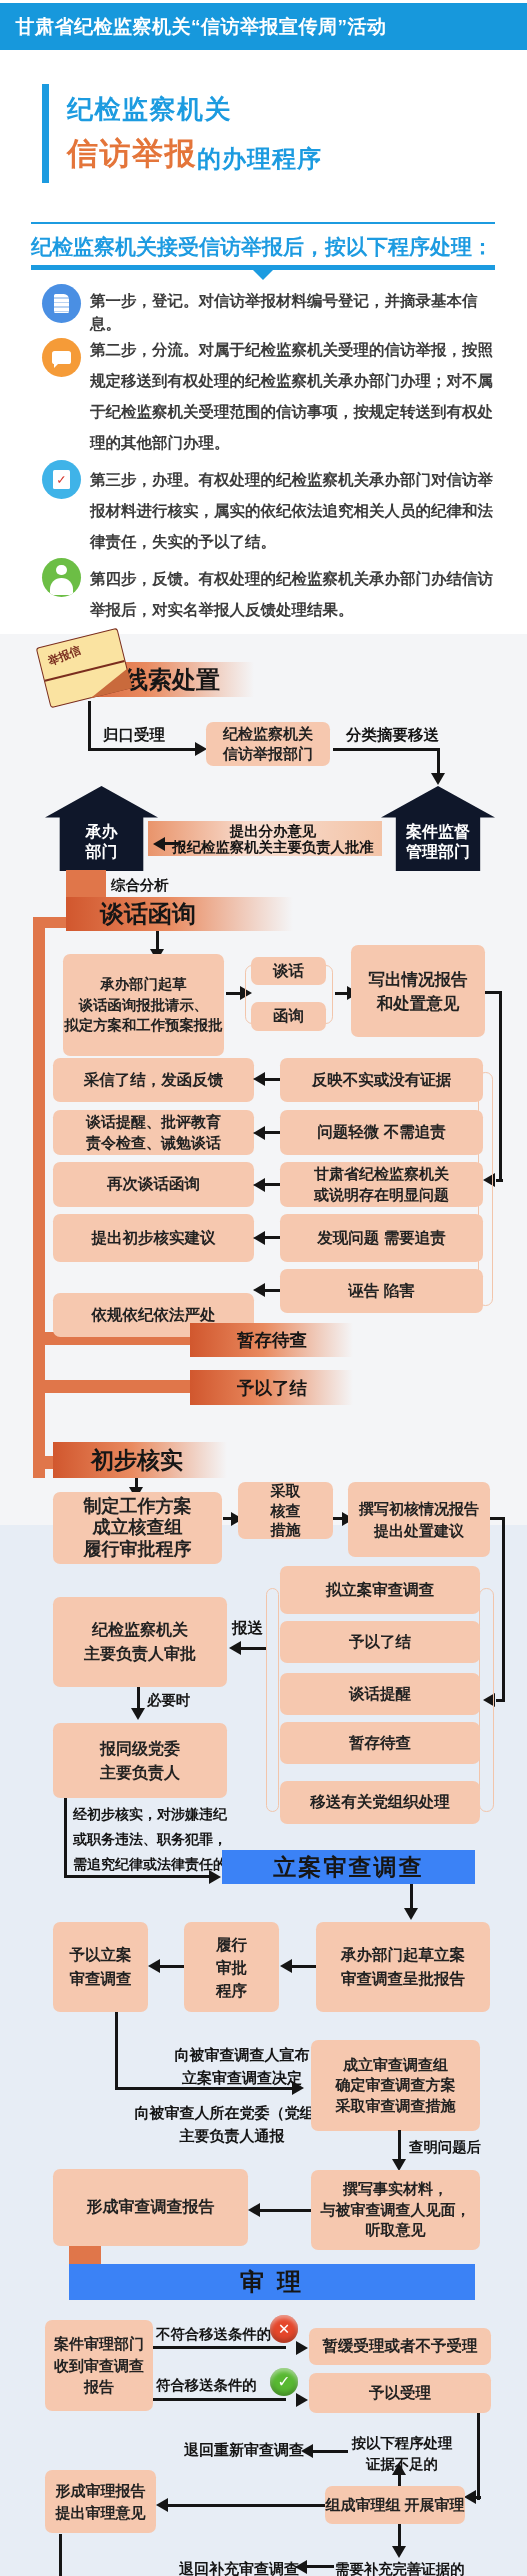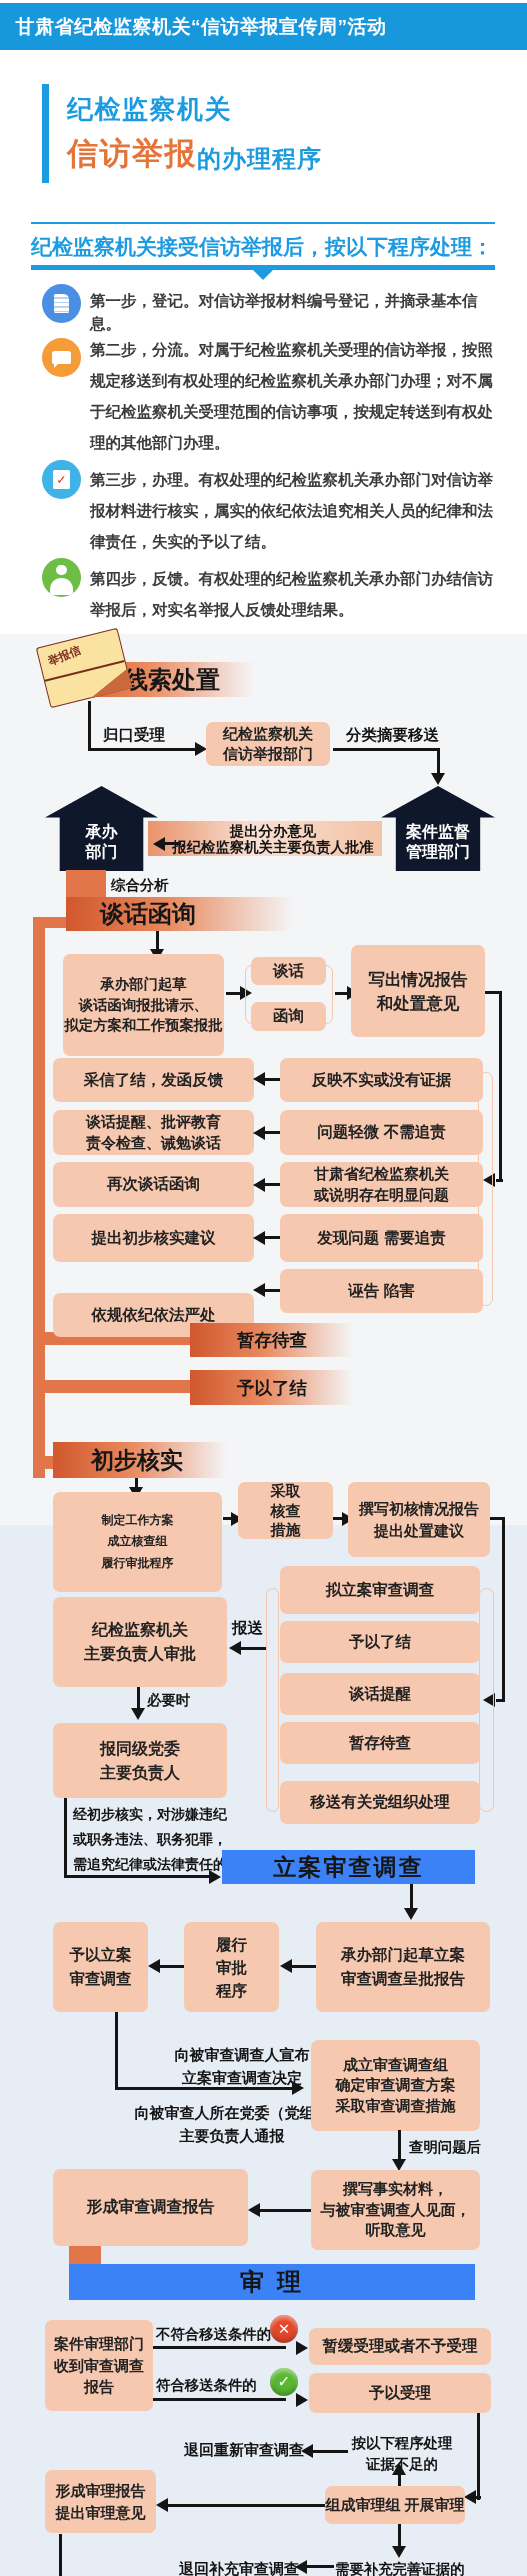--- a/index.html
+++ b/index.html
@@ -183,21 +183,21 @@
   <div class="banner grad" style="left:190px;top:1370px;width:163px;height:35px;">
     <span style="margin-left:47px;font-size:17.5px;">予以了结</span>
   </div>
 
   <div class="banner grad" style="left:53px;top:1442px;width:174px;height:36px;">
     <span style="margin-left:38px;font-size:23px;">初步核实</span>
   </div>
   <div class="line" style="left:135px;top:1478px;width:3.1px;height:11.3px;"></div>
   <div class="ah d" style="left:129px;top:1487px;"></div>
 
-  <div class="box" style="left:53px;top:1492px;width:169px;height:100px;font-size:12px;line-height:21.6px;">制定工作方案
+  <div class="box" style="left:53px;top:1492px;width:169px;height:72px;font-size:18px;line-height:21.6px;">制定工作方案
 成立核查组
 履行审批程序</div>
   <div class="line" style="left:223px;top:1517px;width:11.3px;height:3.1px;"></div>
   <div class="ah r" style="left:231px;top:1512px;"></div>
   <div class="box" style="left:238px;top:1482px;width:95px;height:57px;font-size:15px;line-height:19.6px;">采取
 核查
 措施</div>
   <div class="line" style="left:333px;top:1517px;width:11.3px;height:3.1px;"></div>
   <div class="ah r" style="left:342px;top:1512px;"></div>
   <div class="box" style="left:348px;top:1482px;width:142px;height:75px;font-size:15px;line-height:21.6px;">撰写初核情况报告

